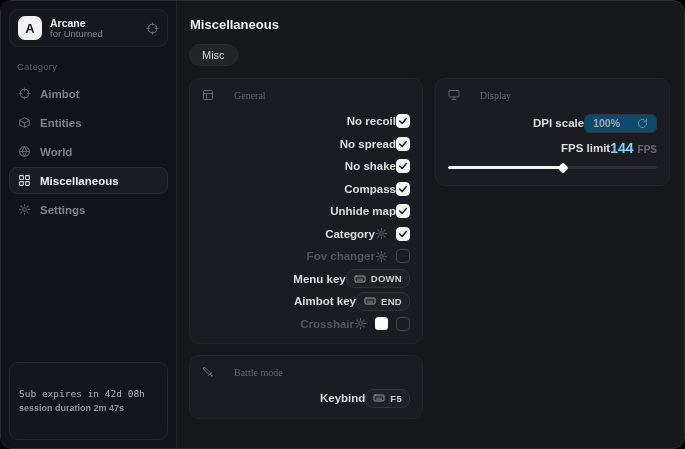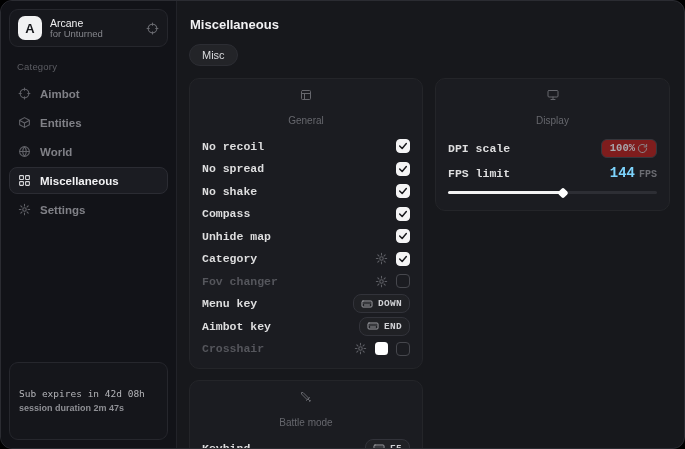--- a/index.html
+++ b/index.html
@@ -19,21 +19,21 @@
     display:flex; align-items:center; gap:8px;
     background:#17181d; border:1px solid #26272d; border-radius:9px;
     padding:6px 8px; height:38px;
   }
   .logo{
     width:24px; height:24px; border-radius:7px; background:#f2f2f3;
     color:#17181c; font-weight:bold; font-size:13px;
     display:flex; align-items:center; justify-content:center;
   }
   .app-names{ flex:1; line-height:1.15; }
-  .app-name{ font-size:10.5px; font-weight:normal; color:#f0f0f2; }
+  .app-name{ font-size:10.5px; font-weight:bold; color:#f0f0f2; }
   .app-sub{ font-size:9.5px; color:#85868c; }
   .side-header .hdr-ico{ color:#6a6b71; display:flex; }
   .category-label{ font-size:9.5px; color:#5c5d63; margin:14px 0 8px 8px; letter-spacing:.2px; }
   .nav{ display:flex; flex-direction:column; gap:2px; }
   .nav-item{
     display:flex; align-items:center; gap:9px; height:27px;
     padding:0 8px; border-radius:8px; border:1px solid transparent;
     color:#808187; font-size:11.5px; font-weight:600; cursor:pointer;
   }
   .nav-item .icon{ color:#606167; display:flex; }
@@ -55,46 +55,46 @@
   }
   .columns{ display:flex; gap:12px; margin-top:12px; align-items:flex-start; }
   .col{ display:flex; flex-direction:column; gap:11px; }
   .col-left{ width:236px; }
   .col-right{ width:237px; }
   .panel{
     background:#1b1c21; border:1px solid #242529; border-radius:10px;
     padding:10px 12px 8px 12px; width:100%;
   }
   .panel-header{
-    display:flex; align-items:center; gap:14px; color:#66676d;
-    font-family:Liberation Sans, sans-serif; font-size:10px; margin-bottom:9px;flex-direction:column;
+    display:flex; align-items:center; gap:20px; color:#66676d;
+    font-family:Liberation Serif, serif; font-size:10px; margin-bottom:9px;
   }
   .panel-header .icon{ display:flex; }
-  .row{ display:flex; align-items:center; justify-content:space-between; height:22.5px;font-family:Liberation Mono, monospace; }
+  .row{ display:flex; align-items:center; justify-content:flex-end; height:22.5px; }
   .row-label{ font-size:11.5px; font-weight:600; color:#dededf; }
   .row.dimmed .row-label{ color:#55565c; }
   .row-controls{ display:flex; align-items:center; gap:8px; }
   .row-controls .icon{ color:#5e5f65; display:flex; cursor:pointer; }
   .checkbox{
     width:14px; height:14px; border-radius:4px; border:1px solid #46474d;
     background:transparent; display:flex; align-items:center; justify-content:center; cursor:pointer;
   }
   .checkbox.checked{ background:#f4f4f5; border-color:#f4f4f5; }
   .swatch{ width:13px; height:13px; border-radius:3.5px; cursor:pointer; }
   .keybadge{
     display:flex; align-items:center; gap:5px; background:#202125;
     border:1px solid #32333a; border-radius:8px; padding:2.5px 7px;
     color:#cfd0d4; font-size:9.5px; font-weight:bold; letter-spacing:.3px; cursor:pointer;
   }
   .keybadge .icon{ color:#9b9ca1; display:flex; }
   
   .dpi-row{ height:26px; }
   .dpi-badge{
-    display:flex; align-items:center; gap:2px; background:#7f1d1d;
-    border:1px solid #35363c; border-radius:6px; padding:2.5px 8px; cursor:pointer;margin-left:40px;
+    display:flex; align-items:center; gap:17px; background:#0c4a6e;
+    border:1px solid #35363c; border-radius:6px; padding:2.5px 8px; cursor:pointer;
   }
   .dpi-value{ font-size:10.5px; font-weight:600; color:#a7a8ad; }
   .dpi-badge .icon{ color:#8d8e93; display:flex; }
   .fps-row{ height:20px; margin-top:2px; }
   .fps-val{ font-size:14px; font-weight:bold; color:#7dd3fc; }
   .fps-unit{ font-size:10px; font-weight:bold; color:#6b6c72; margin-left:4px; }
   .slider{ position:relative; height:12px; margin:3px 0 4px 0; cursor:pointer; }
   .slider-track{ position:absolute; top:5px; left:0; right:0; height:3px; background:#2d2e34; border-radius:2px; }
   .slider-fill{ position:absolute; top:5px; left:0; height:3px; background:#f2f2f3; border-radius:2px; }
   .slider-thumb{

